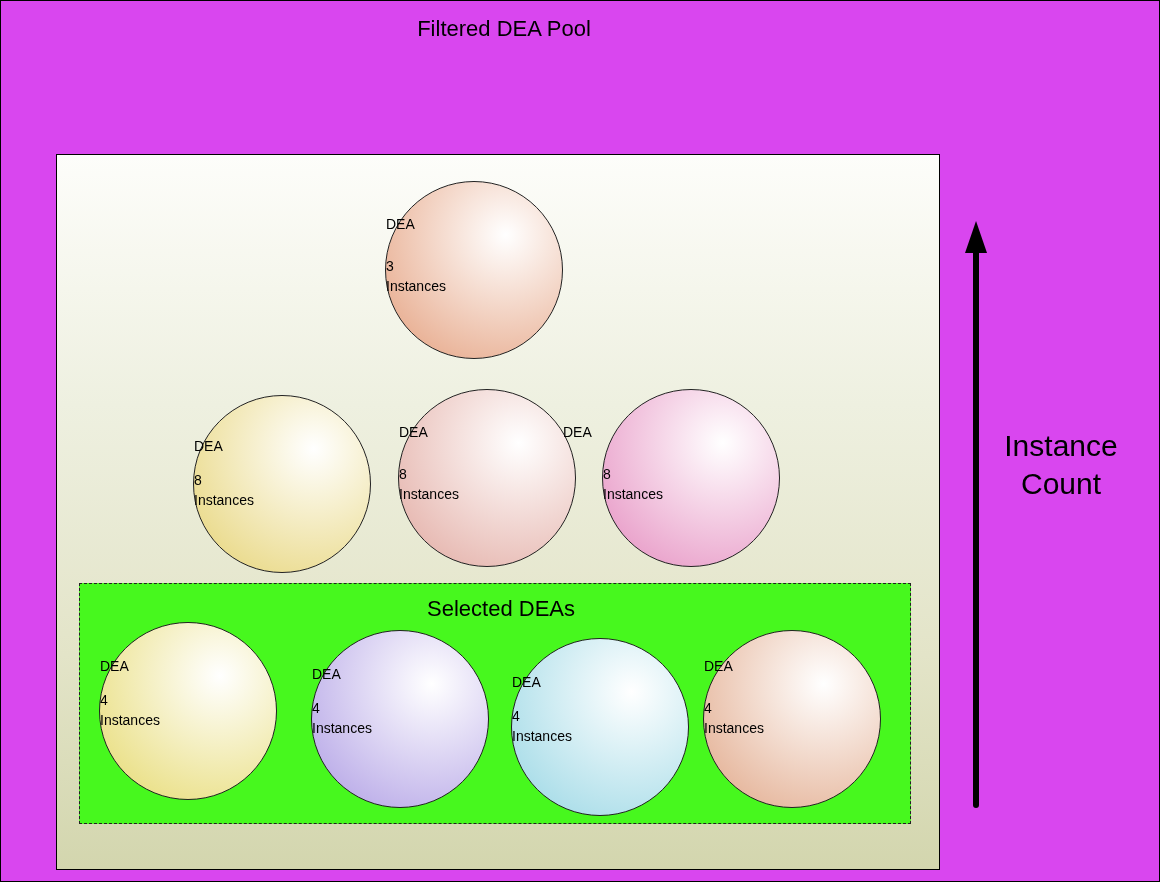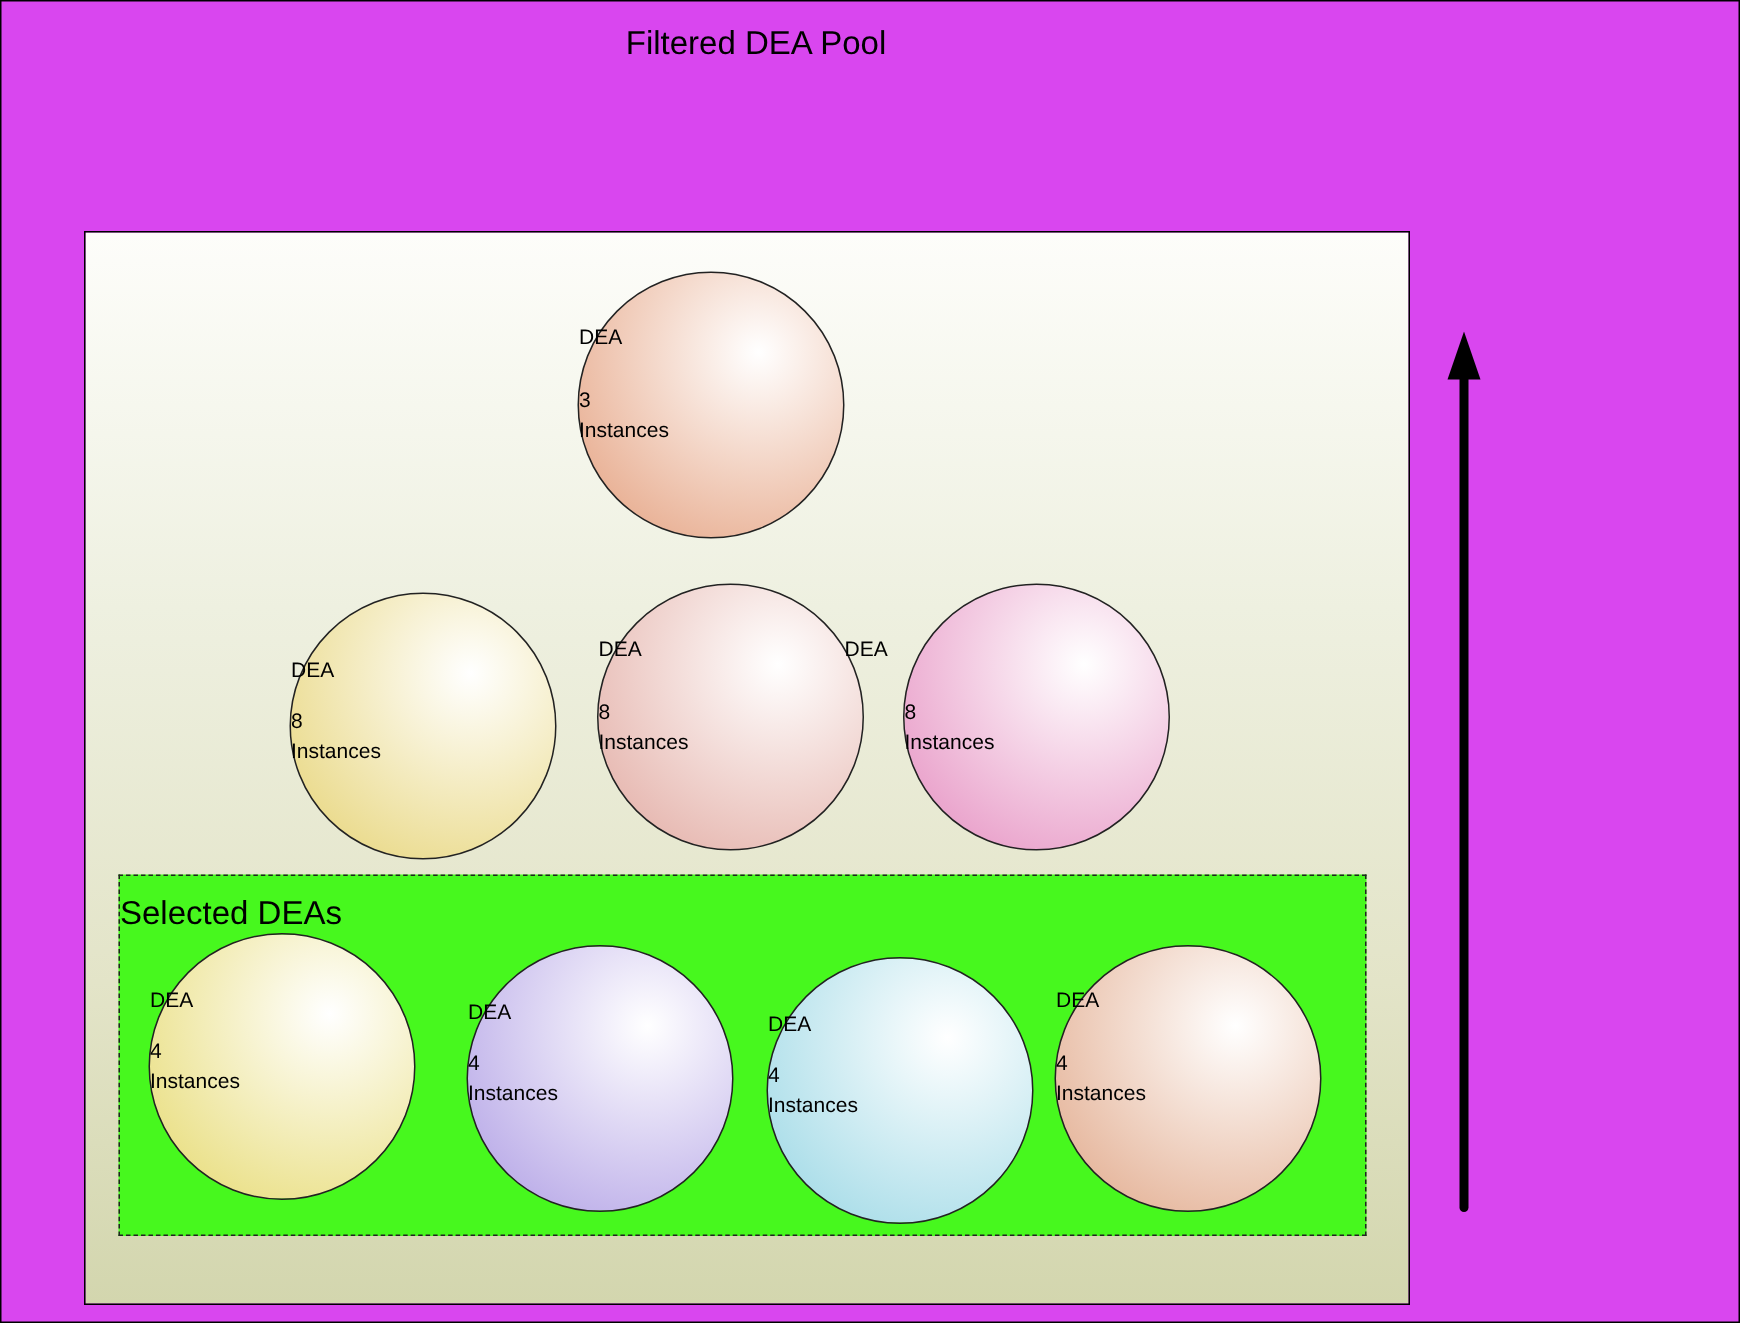--- a/index.html
+++ b/index.html
@@ -9,21 +9,21 @@
            border: 1px solid #000; background: #d946ef; }
   .title { position: absolute; left: 320px; width: 366px; text-align: center;
            font-size: 22px; }
   .title.t1 { top: 15px; }
   .title.t2 { top: 78px; }
   .pool { position: absolute; left: 55px; top: 153px; width: 882px; height: 714px;
           border: 1px solid #000;
           background: linear-gradient(to bottom, #fdfdfa 0%, #eef0e0 35%, #e3e4c8 70%, #d3d6ae 100%); }
   .selected { position: absolute; left: 78px; top: 582px; width: 832px; height: 241px;
               border: 1px dashed #222; background: #47f81e; box-sizing: border-box; }
-  .selected-label { position: absolute; left: 0; right: 0; top: 12px; 
+  .selected-label { position: absolute; left: 12px; right: 0; top: 12px; text-align: center;
                     font-size: 22px; }
   .dea { position: absolute; width: 178px; height: 178px; border-radius: 50%;
          border: 1px solid #222; box-sizing: border-box; }
   .dea .lbl { position: absolute; left: 0; right: 0; text-align: left; font-size: 14px; }
   .dea .lbl.name { top: 34px; }
   .dea .lbl.count { top: 74px; line-height: 20px; }
   .arrow { position: absolute; left: 955px; top: 220px; width: 40px; height: 590px; }
   .axis-label { position: absolute; left: 990px; top: 426px; width: 140px; text-align: center;
                 font-size: 30px; line-height: 38px; }
 </style>
@@ -69,13 +69,14 @@
   </div>
   <div class="dea" style="left: 702px; top: 629px; background: radial-gradient(circle at 68% 30%, rgb(255, 255, 255) 0%, rgb(220, 154, 118) 115%);">
     <div class="lbl name" style="top:27px">DEA</div>
     <div class="lbl count" style="top:67px"><span>4</span><br><span>Instances</span></div>
   </div>
 
   <svg class="arrow" viewBox="0 0 40 590">
     <line x1="20" y1="30" x2="20" y2="584" stroke="#000" stroke-width="6" stroke-linecap="round"></line>
     <polygon points="20,0 9,32 31,32" fill="#000"></polygon>
   </svg>
+  <div class="axis-label">Instance<br>Count</div>
 </div>
 
 </body></html>

